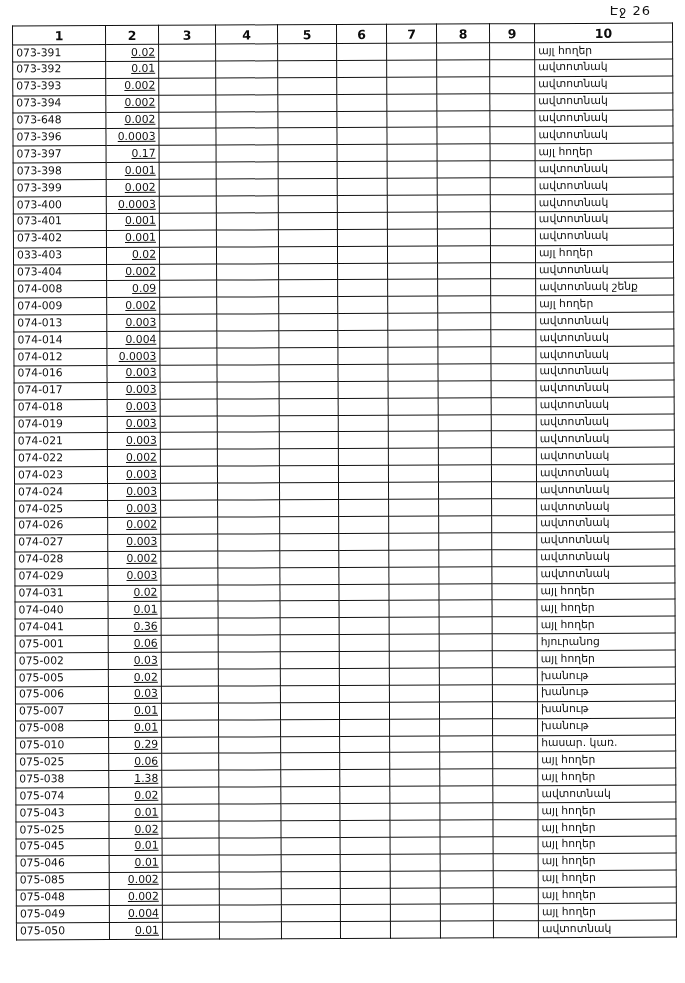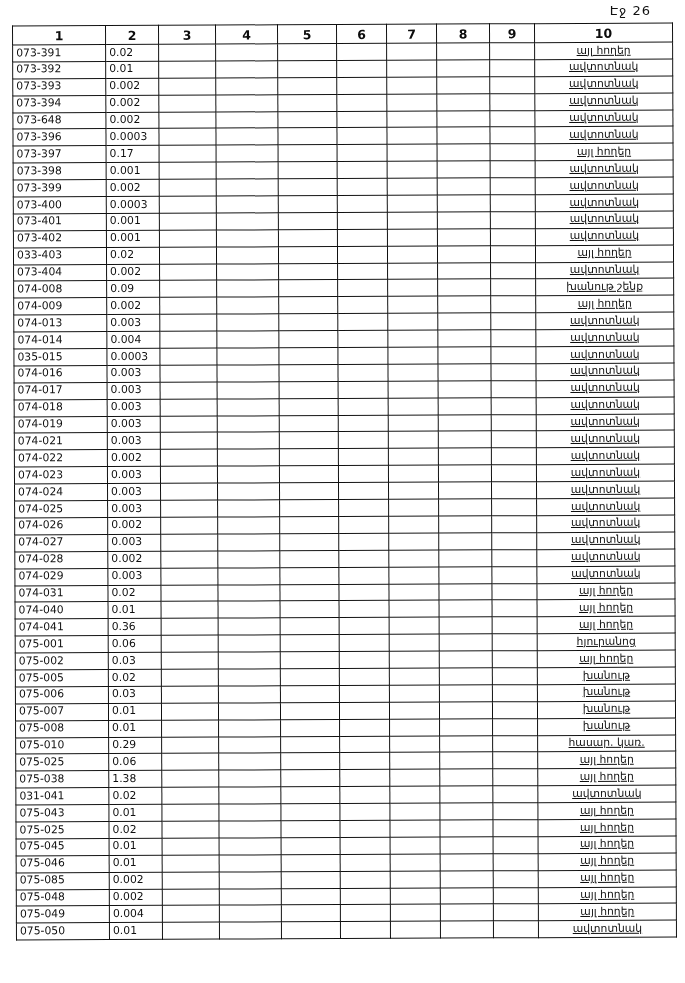--- a/index.html
+++ b/index.html
@@ -53,22 +53,22 @@
     color: #101010;
   }
   table.doc-table td {
     height: 15.9px;
     font-size: 10.8px;
     line-height: 1;
     padding: 0 3px;
     color: #131313;
   }
   td.c1  { text-align: left;  font-size: 11px; }
-  td.c2  { text-align: left; }
-  td.c10 { text-align: center; text-decoration: underline; }
+  td.c2  { text-align: right; text-decoration: underline; }
+  td.c10 { text-align: left; }
 </style>
 </head>
 <body>
 
 <div class="sheet">
   <div class="page-number">Էջ 26</div>
 
   <table class="doc-table">
     <colgroup id="colgroup">
         <col style="width: 93px;">
@@ -268,21 +268,21 @@
         <tr>
           <td class="c1">074-008</td>
           <td class="c2">0.09</td>
           <td class="c3"></td>
           <td class="c4"></td>
           <td class="c5"></td>
           <td class="c6"></td>
           <td class="c7"></td>
           <td class="c8"></td>
           <td class="c9"></td>
-          <td class="c10">խանութ շենք</td>
+          <td class="c10">ավտոտնակ շենք</td>
         </tr>
         <tr>
           <td class="c1">074-009</td>
           <td class="c2">0.002</td>
           <td class="c3"></td>
           <td class="c4"></td>
           <td class="c5"></td>
           <td class="c6"></td>
           <td class="c7"></td>
           <td class="c8"></td>
@@ -307,21 +307,21 @@
           <td class="c3"></td>
           <td class="c4"></td>
           <td class="c5"></td>
           <td class="c6"></td>
           <td class="c7"></td>
           <td class="c8"></td>
           <td class="c9"></td>
           <td class="c10">ավտոտնակ</td>
         </tr>
         <tr>
-          <td class="c1">035-015</td>
+          <td class="c1">074-012</td>
           <td class="c2">0.0003</td>
           <td class="c3"></td>
           <td class="c4"></td>
           <td class="c5"></td>
           <td class="c6"></td>
           <td class="c7"></td>
           <td class="c8"></td>
           <td class="c9"></td>
           <td class="c10">ավտոտնակ</td>
         </tr>
@@ -619,21 +619,21 @@
           <td class="c3"></td>
           <td class="c4"></td>
           <td class="c5"></td>
           <td class="c6"></td>
           <td class="c7"></td>
           <td class="c8"></td>
           <td class="c9"></td>
           <td class="c10">այլ հողեր</td>
         </tr>
         <tr>
-          <td class="c1">031-041</td>
+          <td class="c1">075-074</td>
           <td class="c2">0.02</td>
           <td class="c3"></td>
           <td class="c4"></td>
           <td class="c5"></td>
           <td class="c6"></td>
           <td class="c7"></td>
           <td class="c8"></td>
           <td class="c9"></td>
           <td class="c10">ավտոտնակ</td>
         </tr>

